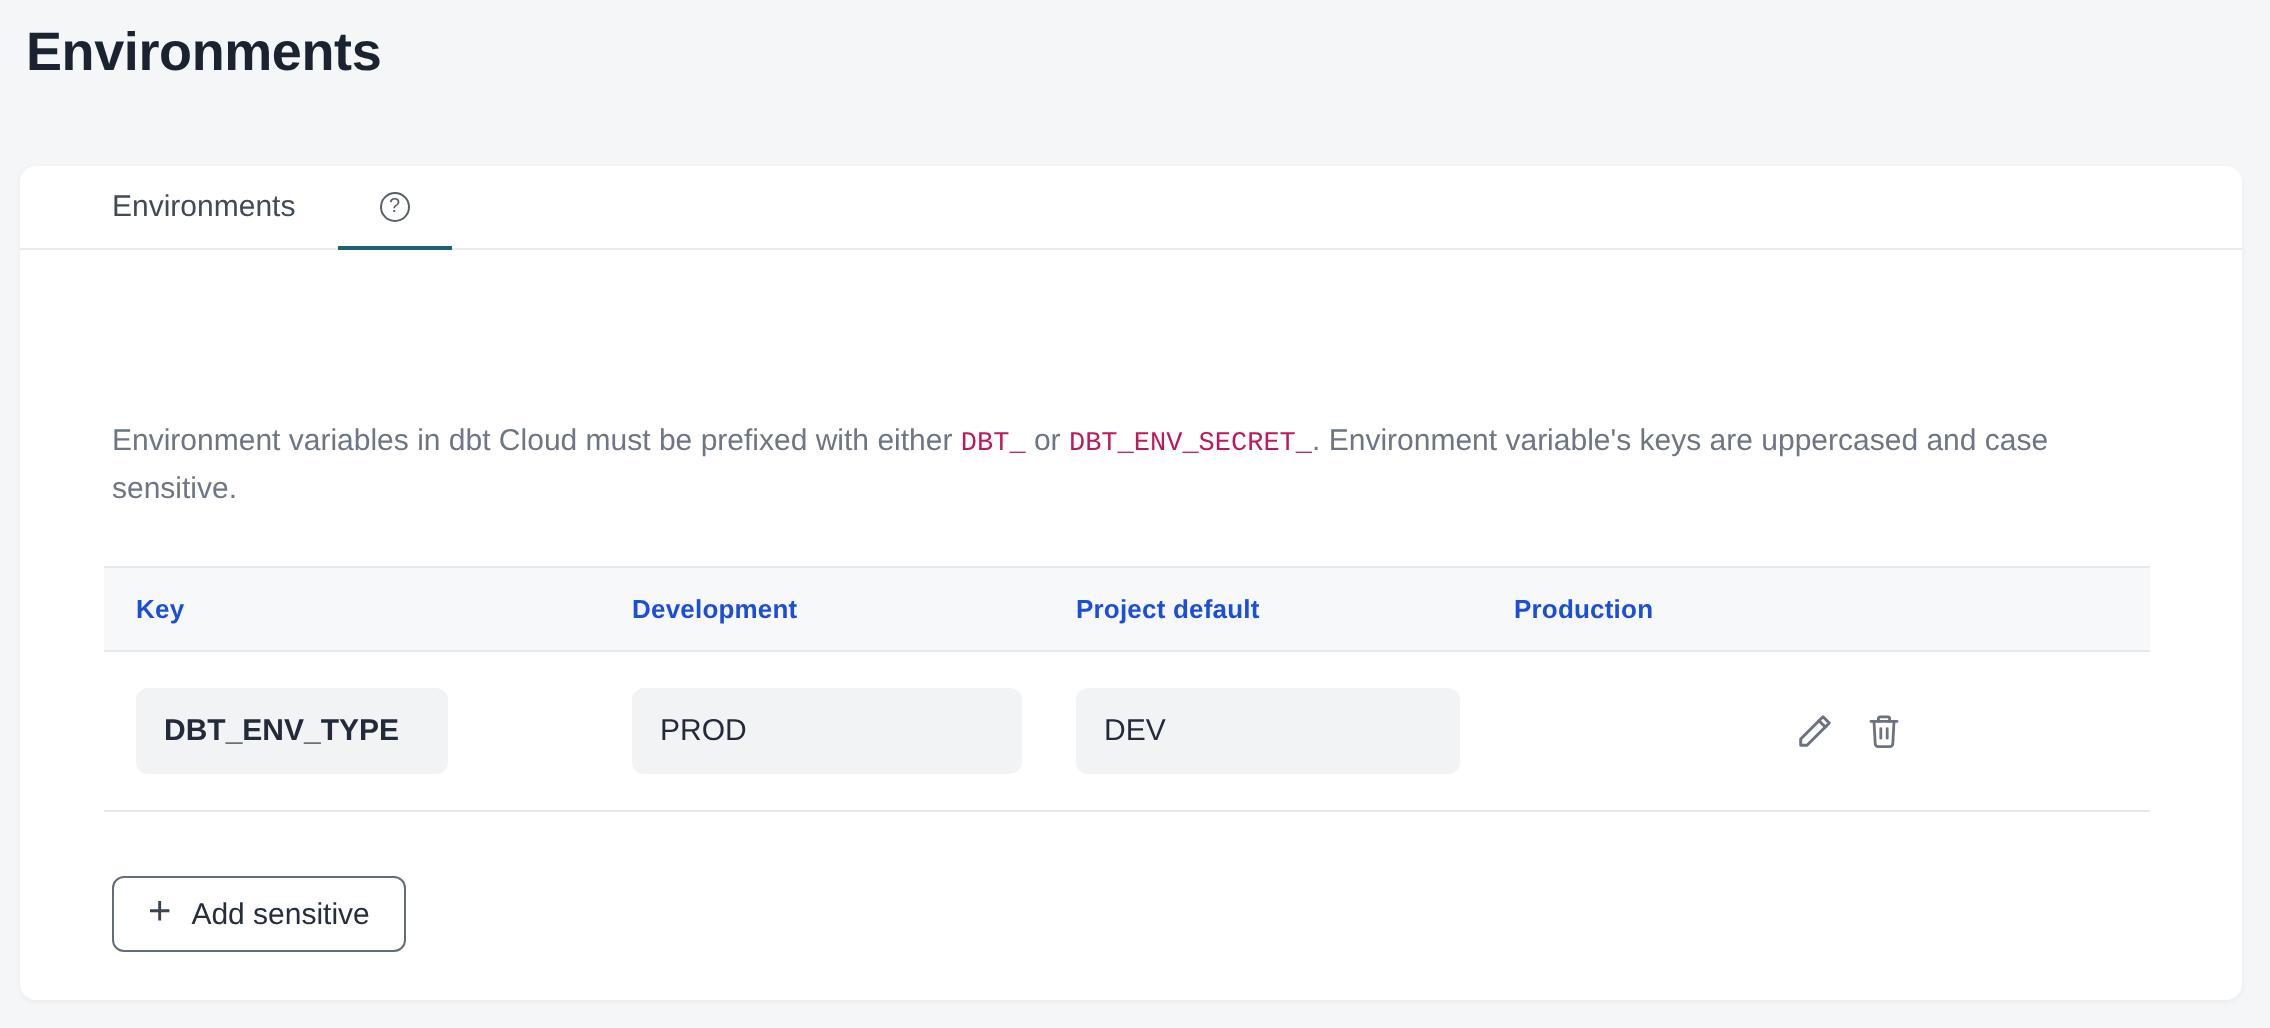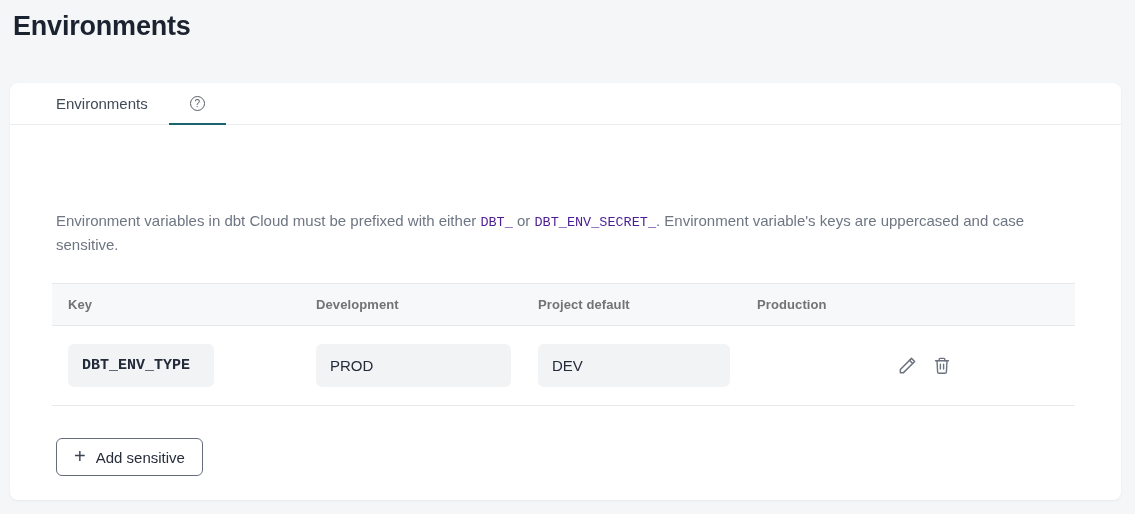--- a/index.html
+++ b/index.html
@@ -72,59 +72,59 @@
   .content { padding: 85px 46px 0 42px; }
   .description {
     margin-left: 4px;
     font-size: 15px;
     line-height: 22px;
     color: #6e7683;
   }
   .description code {
     font-family: "Liberation Mono", monospace;
     font-size: 13.5px;
-    color: #4c1d95;
+    color: #be185d;
   }
   
   .var-table {
     margin-top: 27px;
     border-top: 1px solid #e6e8ec;
   }
   .thead, .trow {
     display: grid;
     grid-template-columns: 248px 222px 219px 195px 1fr;
     align-items: center;
     padding: 0 16px;
   }
   .thead {
     height: 42px;
     background: #f7f8fa;
     border-bottom: 1px solid #e6e8ec;
     font-size: 13px;
     font-weight: 700;
-    color: #737373;
+    color: #1d4ed8;
     letter-spacing: 0.1px;
   }
   .trow {
     height: 80px;
     border-bottom: 1px solid #e6e8ec;
   }
   .chip {
     height: 43px;
     background: #f2f3f5;
     border-radius: 6px;
     display: flex;
     align-items: center;
     padding: 0 14px;
     font-size: 15px;
     color: #232b3a;
     overflow: hidden;
     white-space: nowrap;
   }
-  .chip.key-chip { font-weight: 700; width: fit-content; padding-right: 24px; font-family: Liberation Mono, monospace; }
+  .chip.key-chip { font-weight: 700; width: fit-content; padding-right: 24px; }
   .chip.w-fill   { width: calc(100% - 27px); }
   .chip.w-full   { width: 100%; }
   .actions-cell {
     display: flex;
     justify-content: flex-end;
     align-items: center;
     gap: 13px;
   }
   .icon-btn {
     width: 21px; height: 22px;

